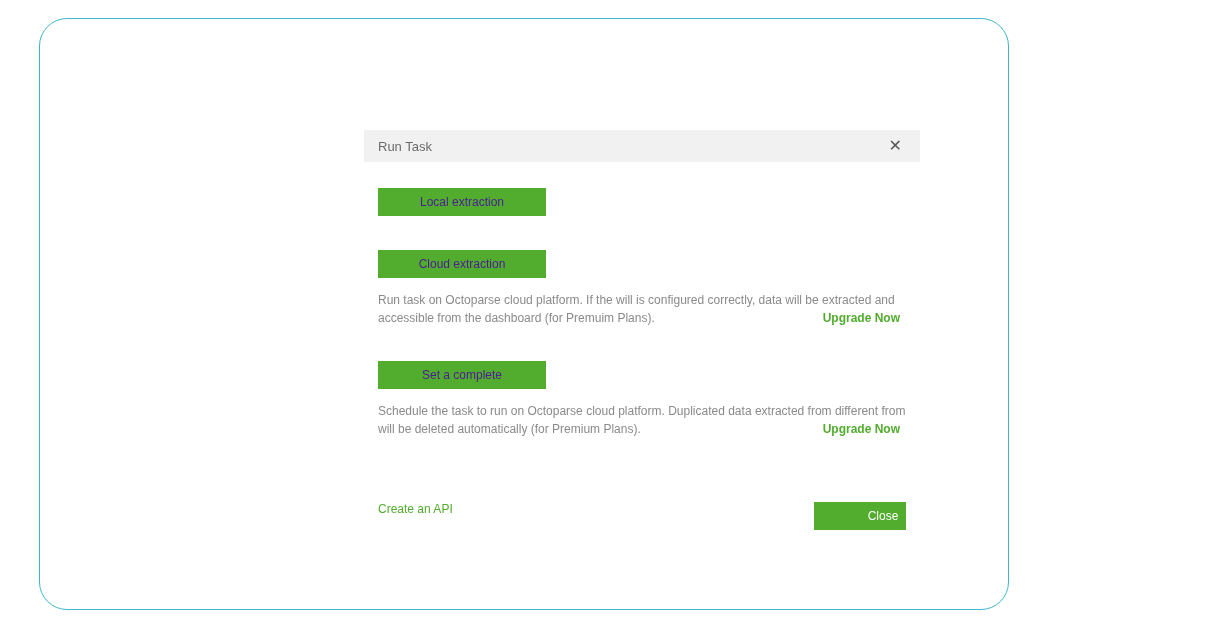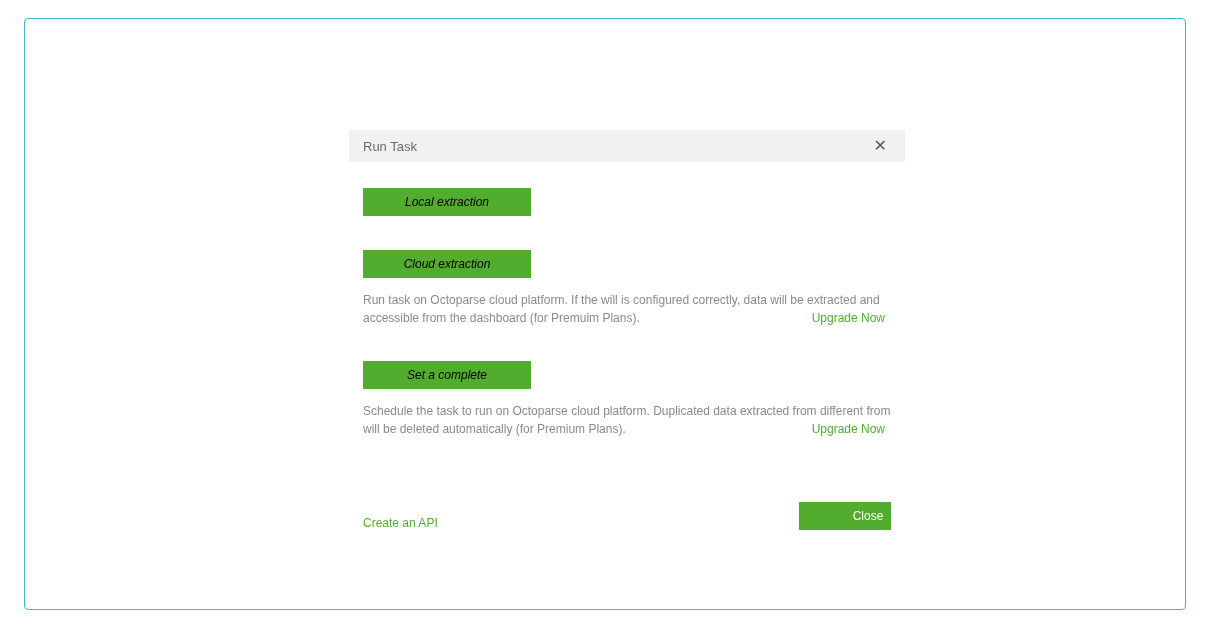--- a/index.html
+++ b/index.html
@@ -10,25 +10,25 @@
     body {
       font-family: Arial, Helvetica, sans-serif;
       background: #ffffff;
       width: 1205px;
       height: 634px;
       position: relative;
     }
     .outer-frame {
       position: absolute;
       top: 18px;
-      left: 24px;
-      width: 1162px;
+      left: 39px;
+      width: 970px;
       height: 592px;
       border: 1.5px solid #3bb8c9;
-      border-radius: 4px;
+      border-radius: 28px;
       background: #ffffff;
     }
     .modal {
       position: absolute;
       top: 111px;
       left: 324px;
       width: 556px;
       background: #ffffff;
     }
     .modal-header {
@@ -51,53 +51,53 @@
       padding: 4px;
     }
     .modal-body {
       padding: 26px 14px 0 14px;
     }
     .section {
       margin-bottom: 34px;
     }
     .green-btn {
       background: #52ac2e;
-      color: #000000;
+      color: #4c1d95;
       border: none;
       font-size: 12px;
       height: 28px;
       width: 168px;
       cursor: pointer;
       display: inline-flex;
       align-items: center;
       justify-content: center;
-      font-style: italic;
     }
     .section-desc {
       font-size: 12px;
       color: #8a8a8a;
       line-height: 1.5;
       margin-top: 13px;
       position: relative;
     }
     .desc-text {
       display: block;
       padding-right: 0;
     }
     .upgrade-link {
       color: #52ac2e;
       font-size: 12px;
       cursor: pointer;
       position: absolute;
       right: 6px;
       bottom: 0;
+      font-weight: bold;
     }
     .modal-footer {
       display: flex;
-      align-items: flex-end;
+      align-items: flex-start;
       justify-content: space-between;
       padding: 30px 14px 0 14px;
     }
     .api-link {
       color: #52ac2e;
       font-size: 12px;
       cursor: pointer;
     }
     .close-btn {
       background: #52ac2e;

